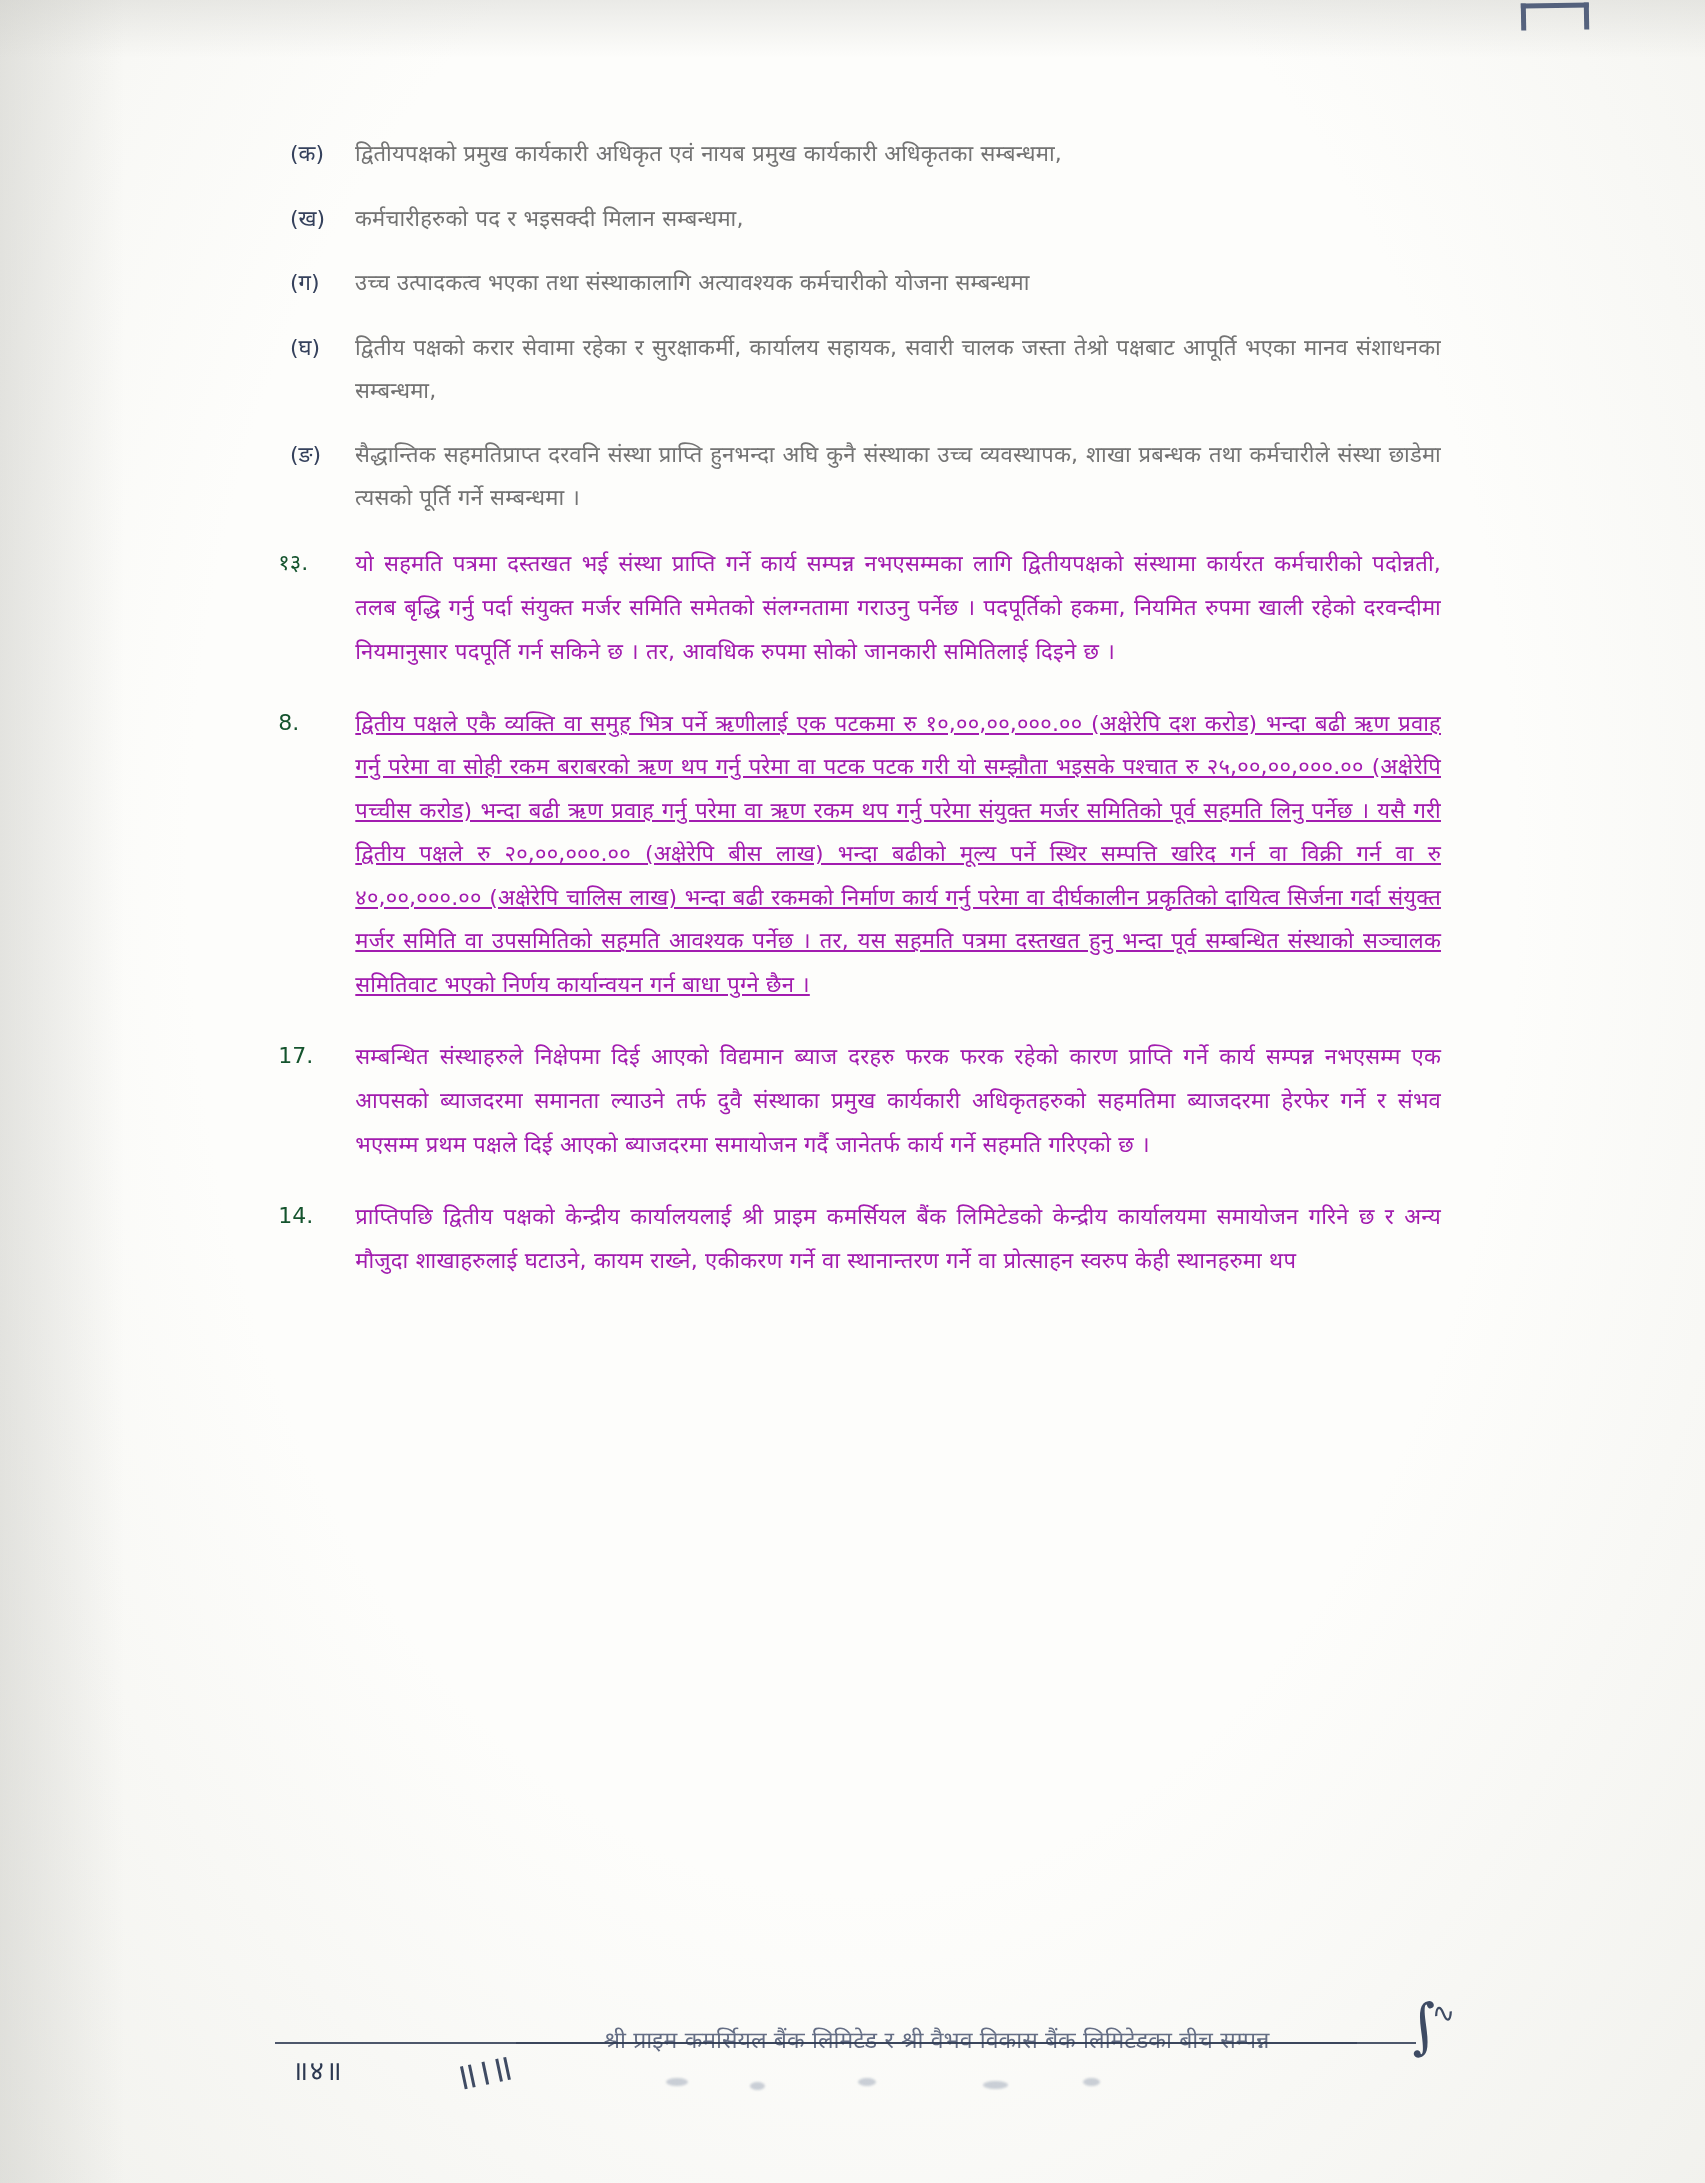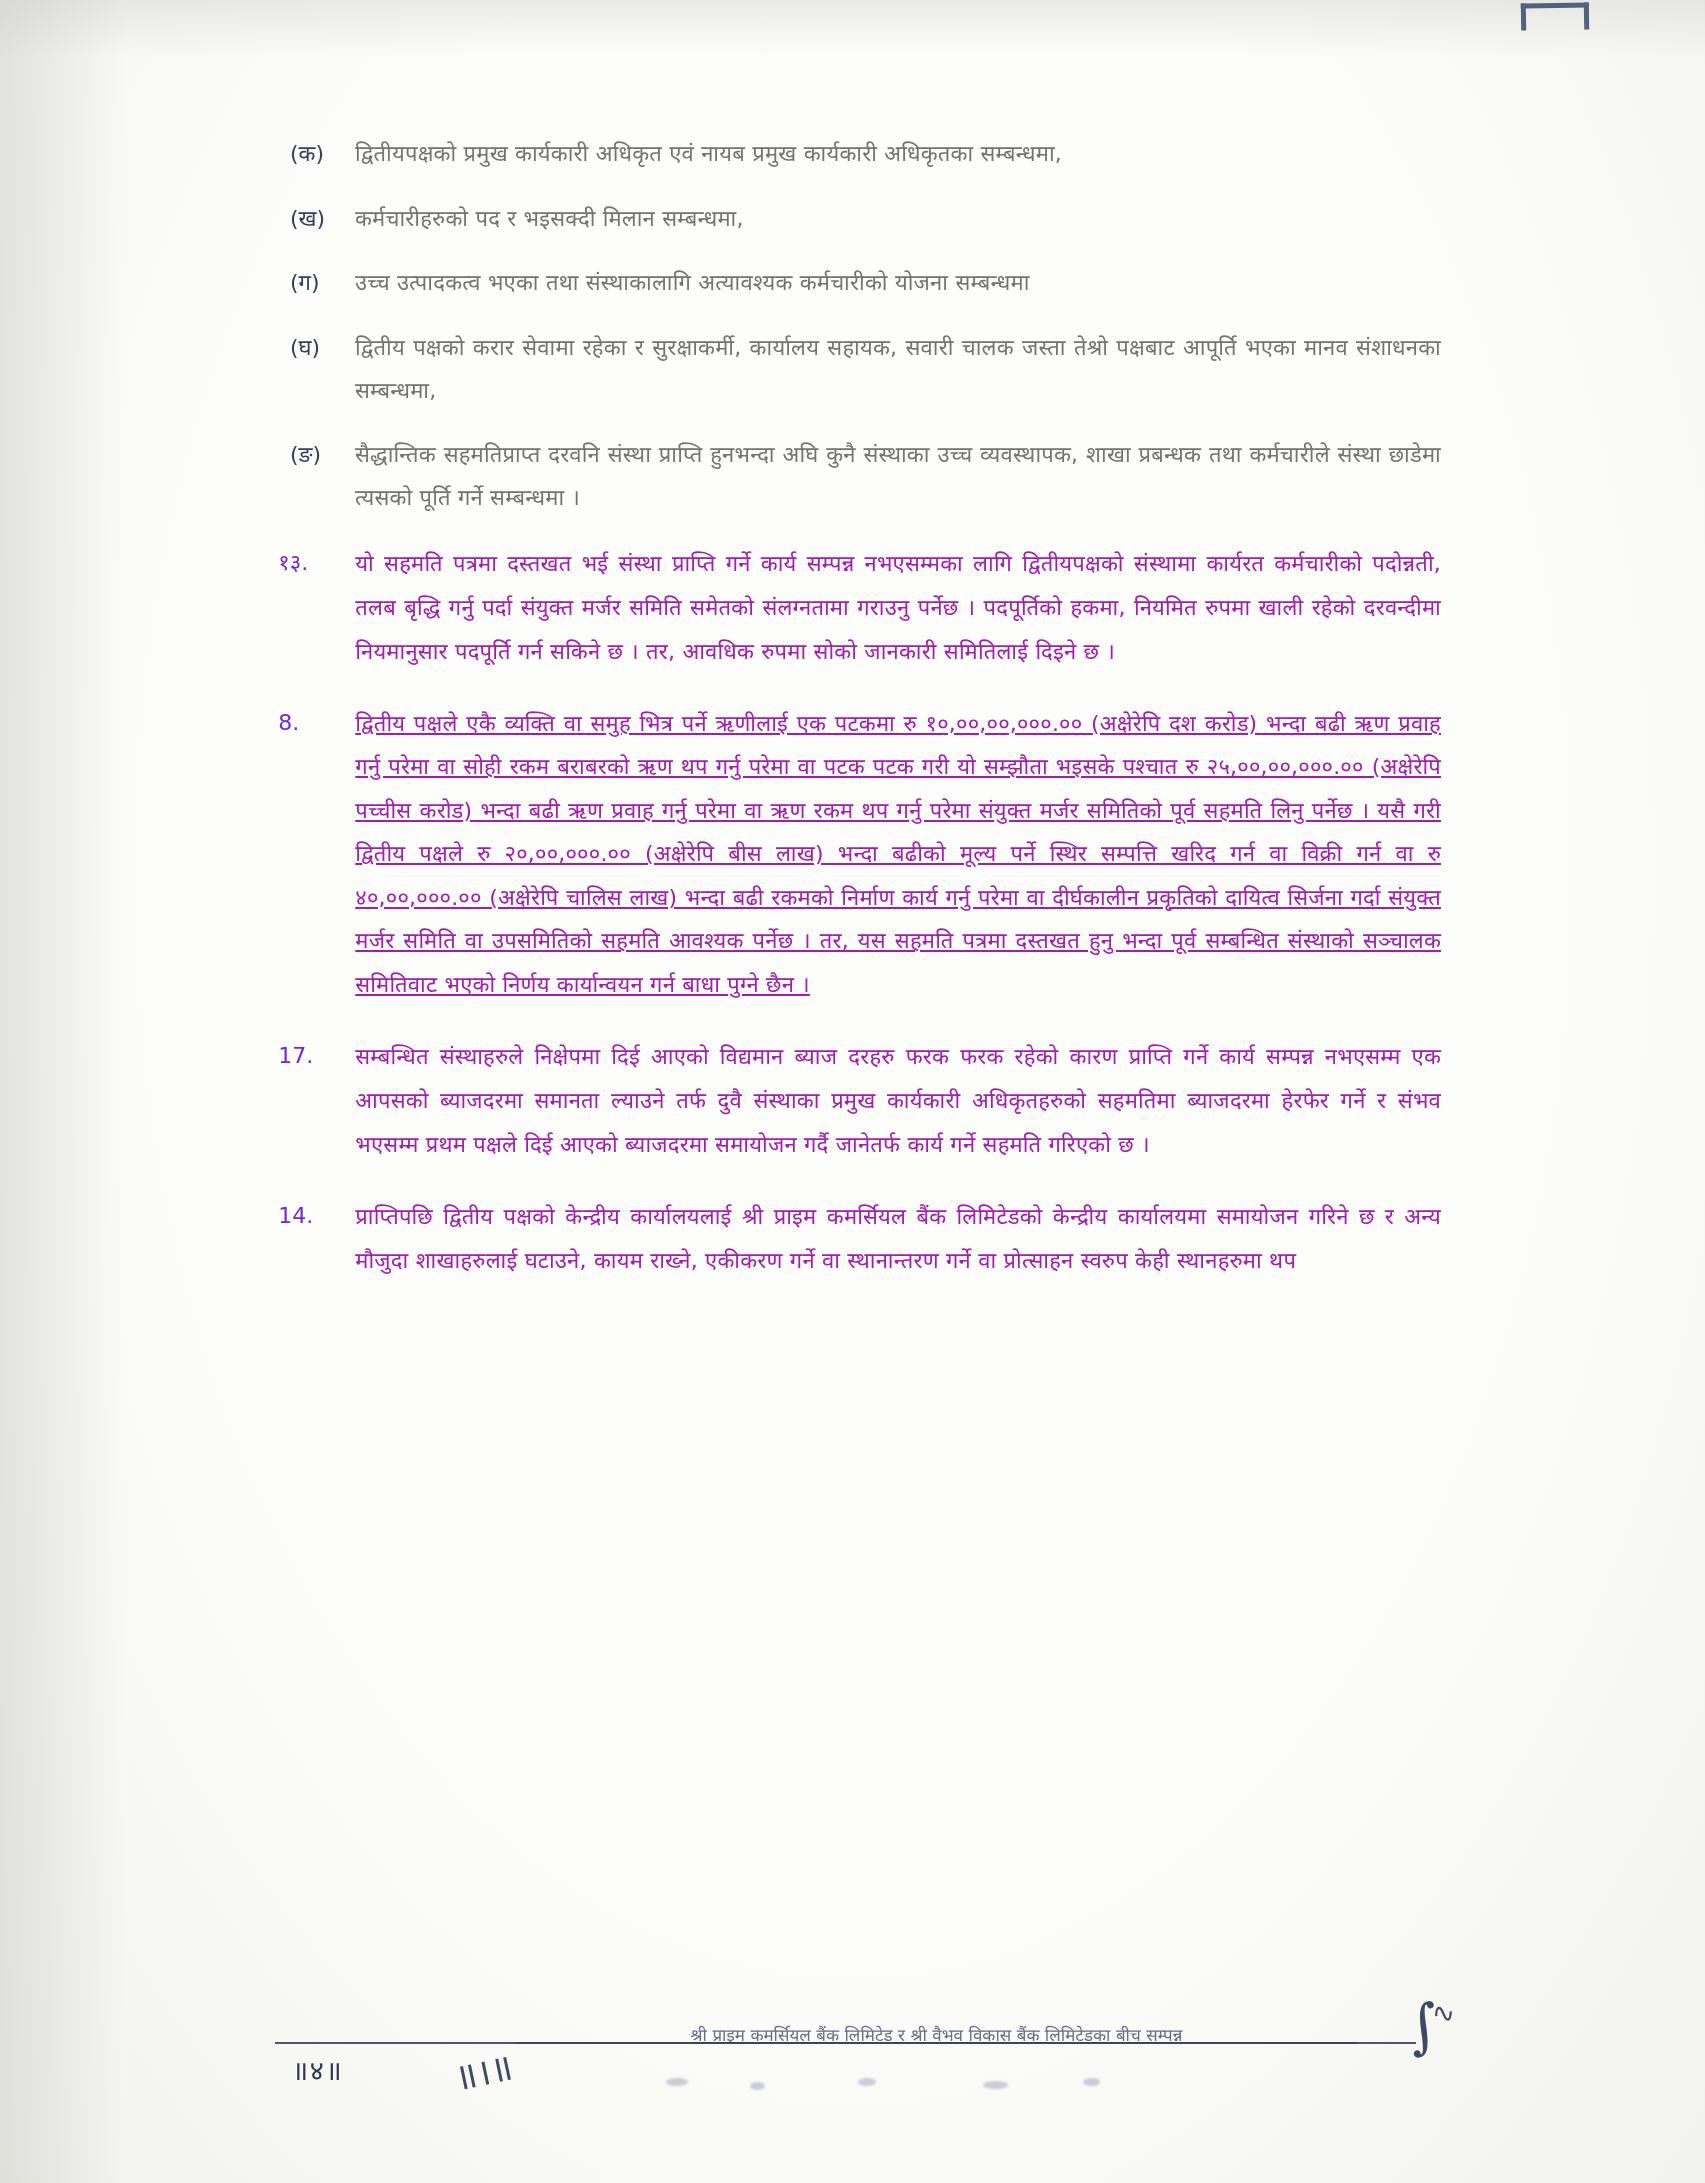--- a/index.html
+++ b/index.html
@@ -92,21 +92,21 @@
     letter-spacing: 0.2px;
   }
 
   .num-item {
     display: flex;
     align-items: flex-start;
     margin-bottom: 28px;
   }
   .num-marker {
     flex: 0 0 77px;
-    color: #6d28d9;
+    color: #14532d;
     padding-left: 3.3px;
     white-space: nowrap;
   }
   .num-text {
     flex: 1 1 auto;
     text-align: justify;
     text-justify: inter-word;
     color: #a21caf;
     letter-spacing: 0.2px;
     line-height: 2.0;
@@ -130,21 +130,21 @@
     font-size: 27px;
     color: #2c3850;
     letter-spacing: 1.7px;
   }
   .footer-caption {
     position: absolute;
     left: 516px;
     top: 2023px;
     width: 841px;
     text-align: center;
-    font-size: 17px;
+    font-size: 23px;
     color: #4a5570;
     opacity: 0.85;
   }
   .footer-strike {
     position: absolute;
     left: 516px;
     top: 2042px;
     width: 841px;
     height: 1.7px;
     background: #2f3b52;

